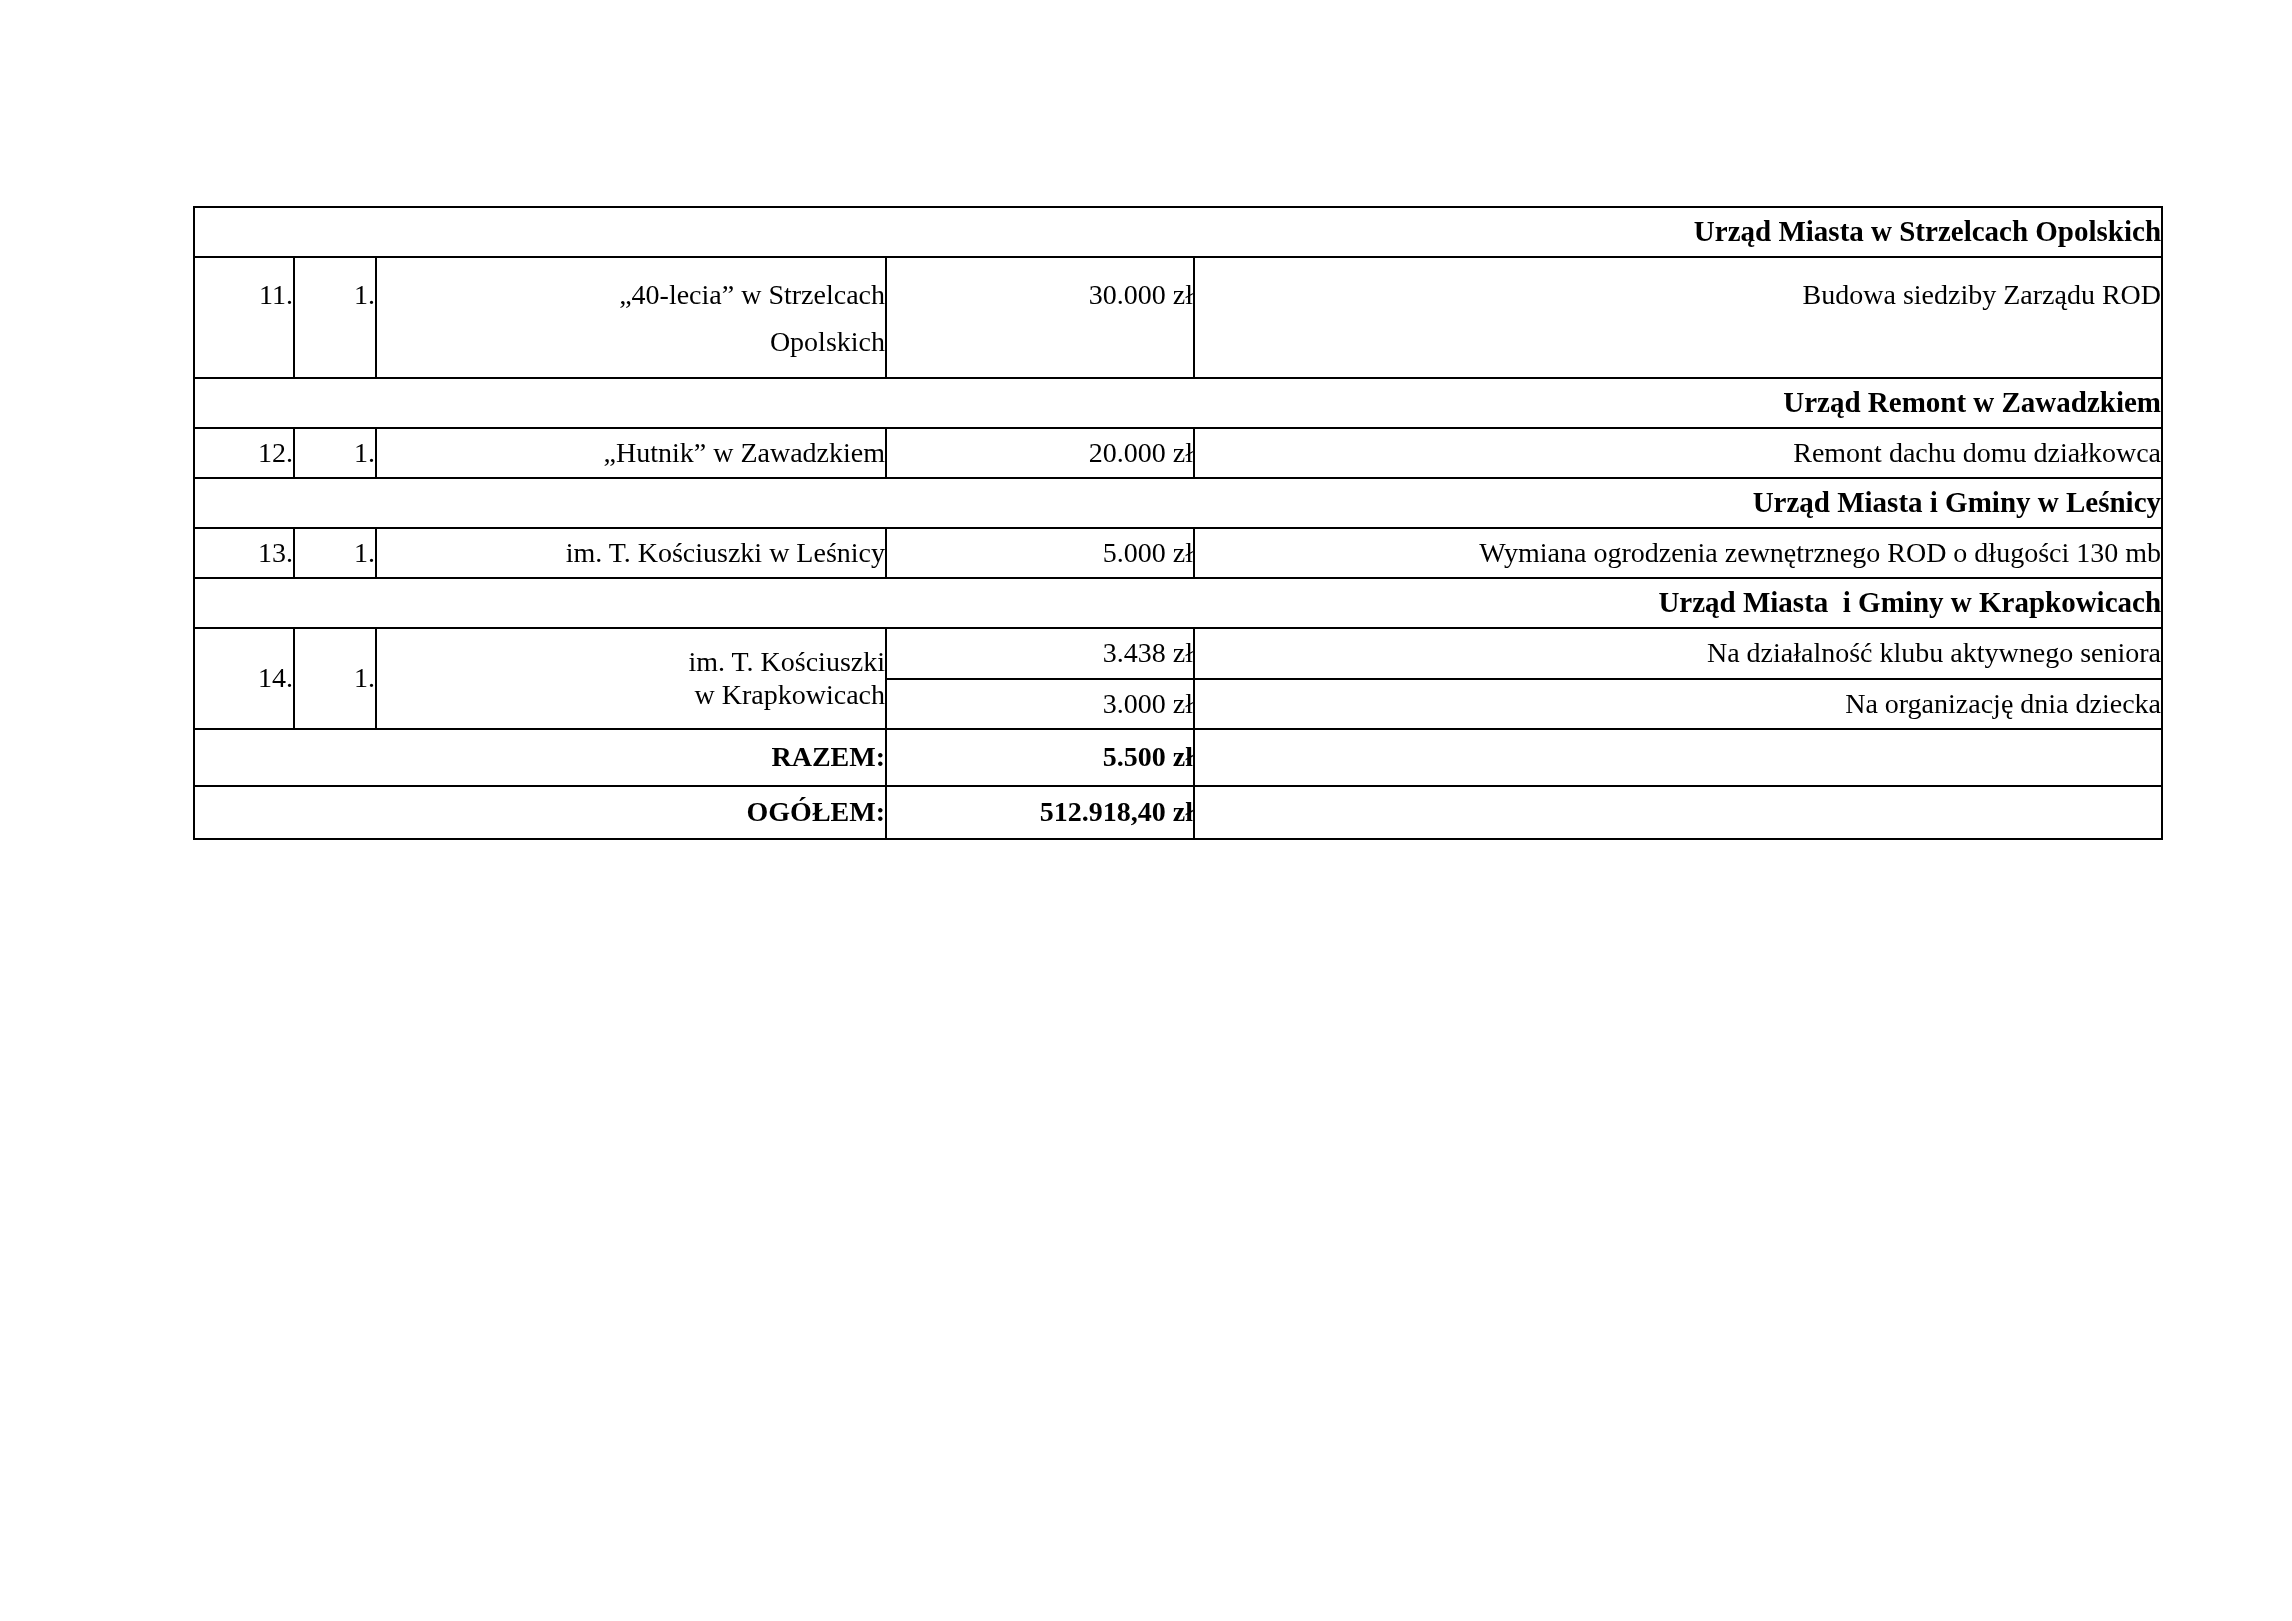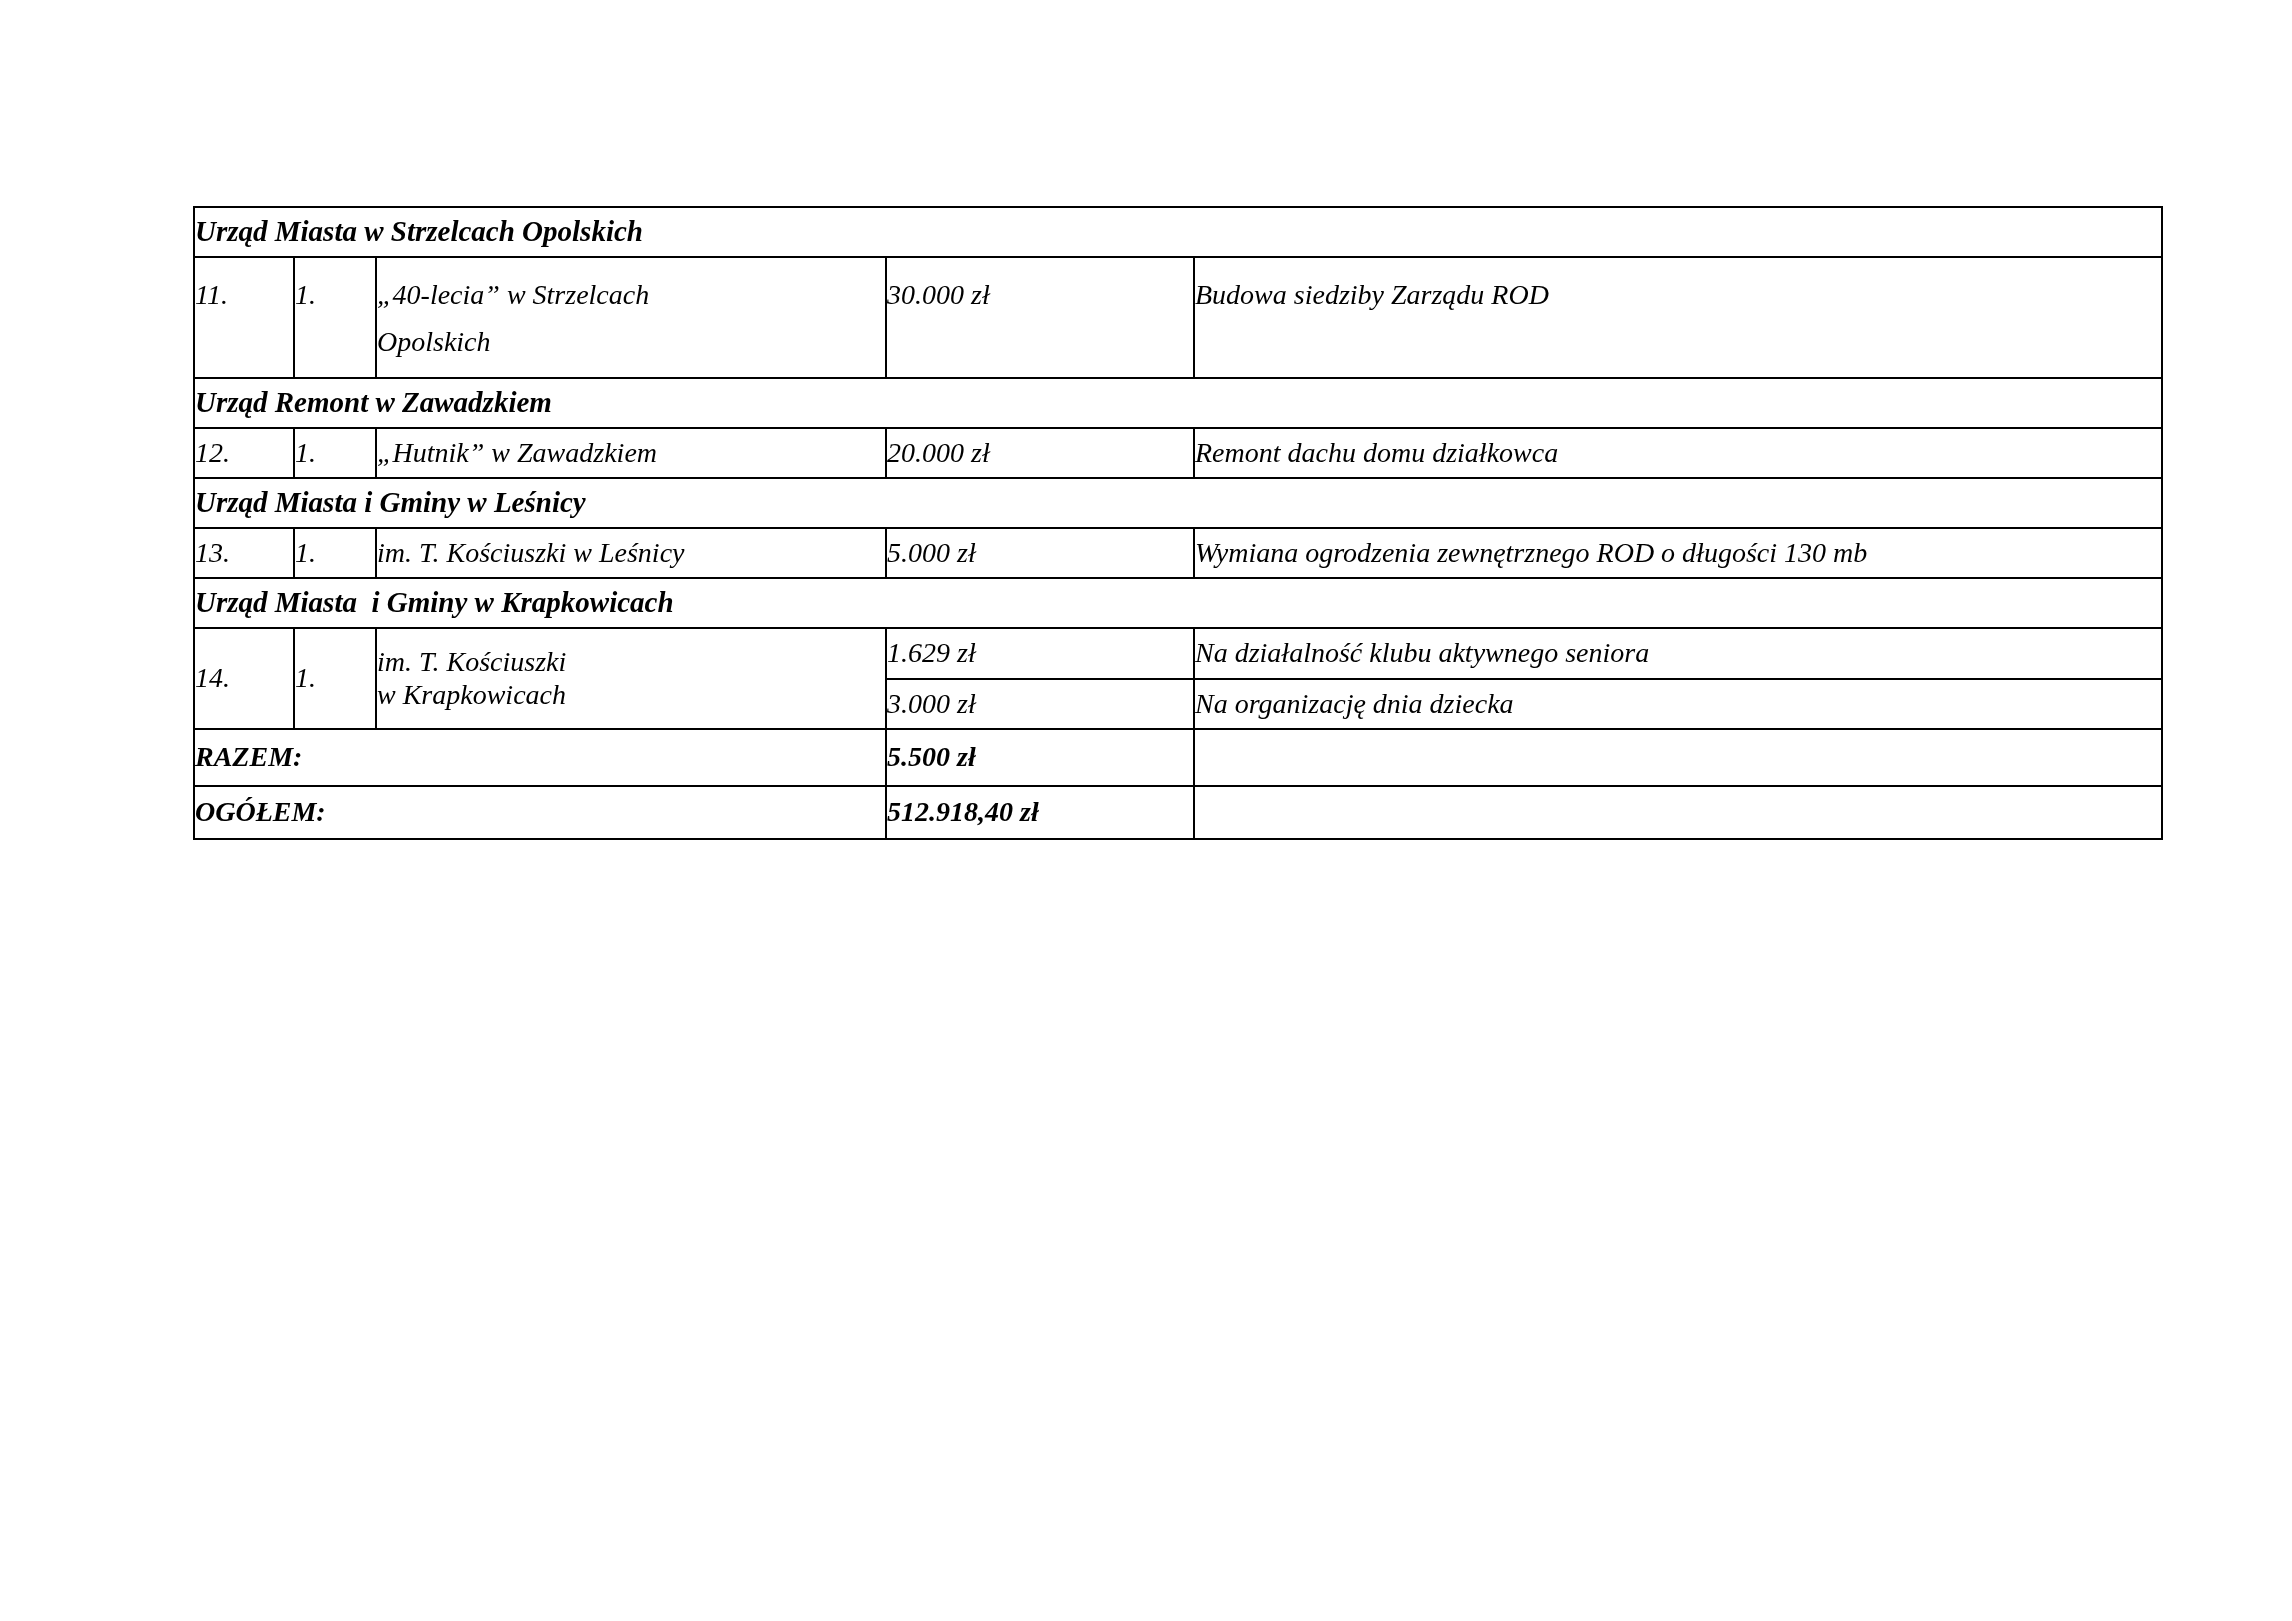--- a/index.html
+++ b/index.html
@@ -20,25 +20,24 @@
     left: 193px;
     top: 206px;
     width: 1968px;
     border-collapse: collapse;
     table-layout: fixed;
   }
   table.grants td {
     border: 2px solid #000000;
     font-size: 28px;
     line-height: 1.15;
-    text-align: left;
+    text-align: right;
     vertical-align: middle;
     padding: 0;
     overflow: hidden;
-    font-style: italic;
   }
   
   tr.sec td {
     font-weight: bold;
     font-size: 29px;
     height: 48px;
     white-space: pre-wrap;
   }
   
   tr.h53 td { height: 48px; }
@@ -117,21 +116,21 @@
       <tr class="sec">
         <td colspan="5">Urząd Miasta  i Gminy w Krapkowicach</td>
       </tr>
       <tr class="r14a">
         <td rowspan="2" class="vtop">14.</td>
         <td rowspan="2" class="vtop">1.</td>
         <td rowspan="2" class="name-span2">
           <div>im. T. Kościuszki</div>
           <div>w Krapkowicach</div>
         </td>
-        <td>1.629 zł</td>
+        <td>3.438 zł</td>
         <td>Na działalność klubu aktywnego seniora</td>
       </tr>
       <tr class="r14b">
         <td>3.000 zł</td>
         <td>Na organizację dnia dziecka</td>
       </tr>
 
       <tr class="tot1">
         <td colspan="3" class="total-label">RAZEM:</td>
         <td class="total-amount">5.500 zł</td>

